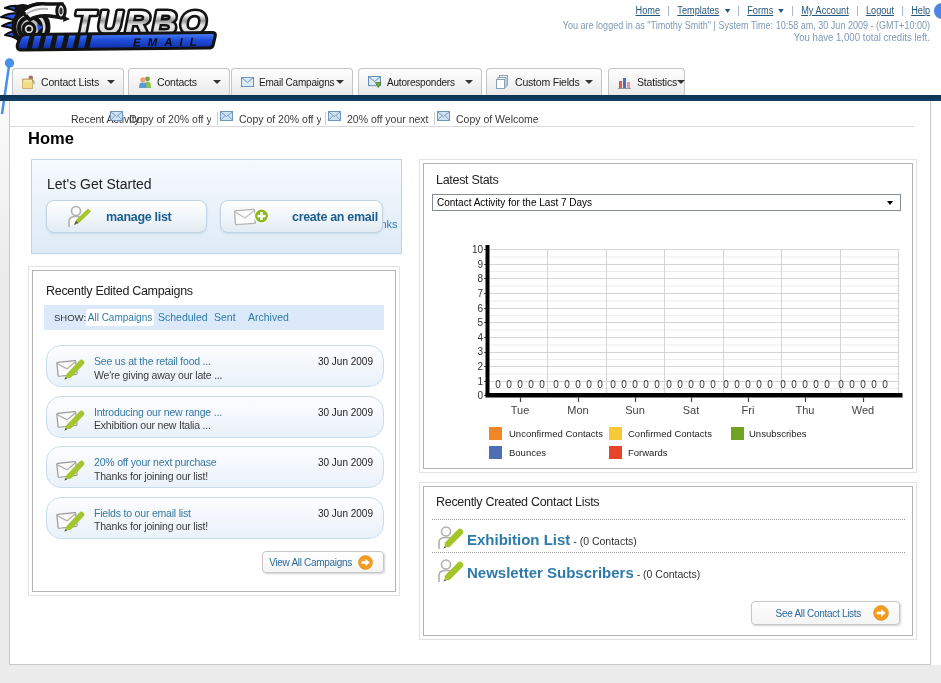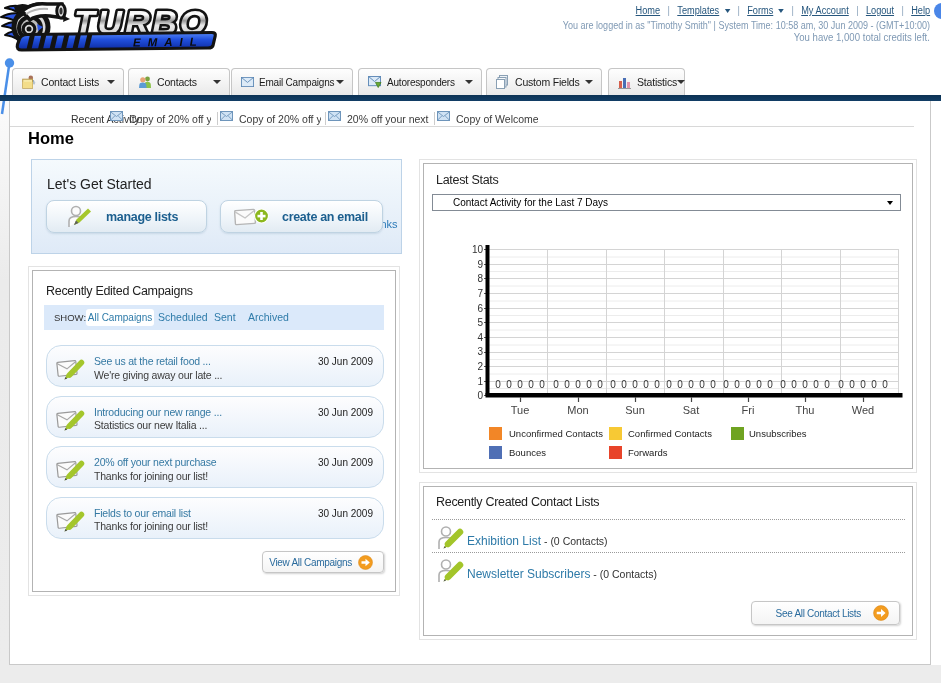--- a/index.html
+++ b/index.html
@@ -62,29 +62,29 @@
 .citem .ttl { position:absolute; left:47px; top:9px; font-size:10.5px; letter-spacing:-0.2px; color:#3579a3; white-space:nowrap; }
 .citem .sub { position:absolute; left:47px; top:22.5px; font-size:10.5px; letter-spacing:-0.2px; color:#3c3c3c; white-space:nowrap; }
 .citem .dt { position:absolute; right:10px; top:10px; font-size:10px; color:#222; }
 .citem svg { position:absolute; left:9px; top:10px; }
 
 .gobtn { position:absolute; border:1px solid #c6c6c6; border-radius:4px; background:linear-gradient(#ffffff,#f4f4f4); box-shadow:1px 1px 2px rgba(0,0,0,.18); display:flex; align-items:center; justify-content:flex-end; padding-right:10px; font-size:10px; letter-spacing:-0.3px; color:#2a6b9d; white-space:nowrap; }
 #btn-vac { left:262px; top:551px; width:122px; height:22px; }
 #btn-sacl { left:751px; top:601px; width:149px; height:24px; }
 
 #p3-title { left:436px; top:173px; font-size:12.5px; letter-spacing:-0.3px; color:#222; }
-#sel { left:432px; top:194px; width:469px; height:17px; border:1px solid #838b95; background:#fff; font-size:10px; color:#000; line-height:15px; padding-left:20px; }
+#sel { left:432px; top:194px; width:469px; height:17px; border:1px solid #838b95; background:#fff; font-size:10px; color:#000; line-height:15px; padding-left:4px; }
 #sel .selarr { position:absolute; right:7px; top:6px; width:0; height:0; border-left:3.5px solid transparent; border-right:3.5px solid transparent; border-top:4.5px solid #000; }
 
 .leg { position:absolute; width:13px; height:13px; }
 .legt { position:absolute; font-size:9.5px; color:#222; white-space:nowrap; }
 
 #p4-title { left:436px; top:495px; font-size:12.5px; letter-spacing:-0.3px; color:#222; }
 .dotline { position:absolute; left:432px; width:473px; border-top:1px dotted #9a9a9a; }
-.clink { font-size:12px; color:#2e7aa8; }
+.clink { font-size:15px; color:#2e7aa8;font-weight:bold; }
 .cgray { font-size:10.5px; color:#333;text-align:center; }
 </style>
 </head>
 <body>
 <div id="gutterL" class="abs"></div>
 <div id="container" class="abs"></div>
 <div id="footer" class="abs"></div>
 
 <svg class="abs" style="left:0;top:0" width="285" height="60" viewBox="0 0 285 60">
   <defs>
@@ -231,33 +231,33 @@
 <div id="p1" class="abs"></div>
 <div id="p1-title" class="abs">Let's Get Started</div>
 <div id="p1-link" class="abs">Switch to Quick Links</div>
 <div id="btn1" class="bigbtn">
     <svg style="margin-left:20px" width="26" height="25" viewBox="0 0 26 25">
       <circle cx="9" cy="7" r="4.5" fill="#fcfcfc" stroke="#b0b0b0" stroke-width="1.6"></circle>
       <path d="M2 23 L2 17 Q2 12.5 9 12.5 Q13 12.5 15 14" fill="#fcfcfc" stroke="#b0b0b0" stroke-width="1.6"></path>
       <path d="M7 21 L9.5 15.5 L21 4.5 L24 7.5 L12.5 18.5 Z" fill="#a5c72b"></path>
       <path d="M7 21 L9 16.5 L11.5 19 Z" fill="#5f5f5f"></path>
     </svg>
-    <span class="lbl" style="margin-left:13px">manage lists</span>
+    <span class="lbl" style="margin-left:13px">manage list</span>
   </div>
 <div id="btn2" class="bigbtn">
     <svg style="margin-left:13px" width="36" height="24" viewBox="0 0 36 24">
       <g transform="rotate(-4 11 12)">
         <rect x="1" y="5" width="20" height="14" rx="1" fill="#fbfbfb" stroke="#b5b5b5" stroke-width="1.4"></rect>
         <path d="M1 6 L11 13 L21 6" fill="none" stroke="#c5c5c5" stroke-width="1.4"></path>
       </g>
       <circle cx="27.5" cy="11" r="7" fill="#8cb81e" stroke="#fff" stroke-width="1.2"></circle>
       <rect x="23.5" y="9.8" width="8" height="2.6" fill="#fff"></rect>
       <rect x="26.2" y="7" width="2.6" height="8" fill="#fff"></rect>
     </svg>
-    <span class="lbl" style="margin-left:12px">create an email</span>
+    <span class="lbl" style="margin-left:22px">create an email</span>
   </div>
 
 <div id="p2" class="panel">
     <div class="pinner"></div>
   </div>
 <div id="p2-title" class="abs">Recently Edited Campaigns</div>
 <div id="showbar" class="abs"></div>
 <div id="show-lbl" class="abs">SHOW:</div>
 <div id="st-all" class="abs">All Campaigns</div>
 <div class="showtab" style="left:158px">Scheduled</div>
@@ -282,21 +282,21 @@
   <svg width="30" height="25" viewBox="0 0 30 25">
       <g transform="rotate(-6 10 13)">
         <rect x="1.5" y="5.5" width="19" height="14" rx="1" fill="#fbfbfb" stroke="#9a9a9a" stroke-width="1.2"></rect>
         <path d="M1.5 6.5 L11 13 L20.5 6.5" fill="none" stroke="#a8a8a8" stroke-width="1.2"></path>
       </g>
       <line x1="13.5" y1="19" x2="25.5" y2="6.5" stroke="#a4c62c" stroke-width="5.5" stroke-linecap="round"></line>
       <path d="M8.5 23.5 L11 17.8 L14.2 20.8 Z" fill="#a4c62c"></path>
       <path d="M8.5 23.5 L9.6 21 L11.2 22.4 Z" fill="#4a4a4a"></path>
     </svg>
   <div class="ttl">Introducing our new range ...</div>
-    <div class="sub">Statistics our new Italia ...</div>
+    <div class="sub">Exhibition our new Italia ...</div>
     <div class="dt">30 Jun 2009</div>
   </div>
 <div class="citem" style="top:446px">
   <svg width="30" height="25" viewBox="0 0 30 25">
       <g transform="rotate(-6 10 13)">
         <rect x="1.5" y="5.5" width="19" height="14" rx="1" fill="#fbfbfb" stroke="#9a9a9a" stroke-width="1.2"></rect>
         <path d="M1.5 6.5 L11 13 L20.5 6.5" fill="none" stroke="#a8a8a8" stroke-width="1.2"></path>
       </g>
       <line x1="13.5" y1="19" x2="25.5" y2="6.5" stroke="#a4c62c" stroke-width="5.5" stroke-linecap="round"></line>
       <path d="M8.5 23.5 L11 17.8 L14.2 20.8 Z" fill="#a4c62c"></path>

